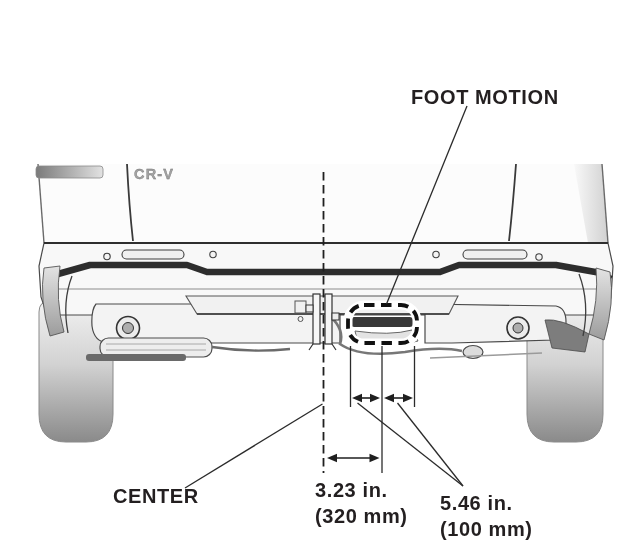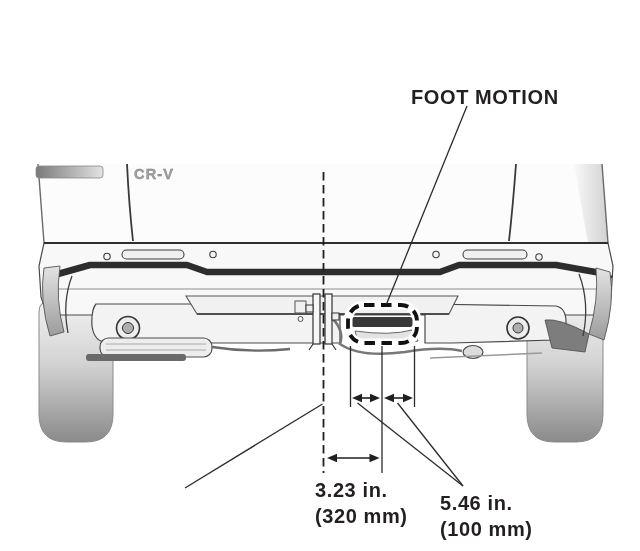--- a/index.html
+++ b/index.html
@@ -157,20 +157,21 @@
       <line x1="463" y1="486" x2="357.5" y2="403"></line>
       <line x1="463" y1="486" x2="397.5" y2="403"></line>
     </g>
   </svg>
 
   <div class="label" style="left:411px; top:64px;margin-top:21px;">
     <span>FOOT MOTION</span>
   </div>
 
   <div class="label" style="left:113px; top:484px;">
+    <span>CENTER</span>
   </div>
 
   <div class="label dim" style="left:315px; top:477px;">
     <span>3.23 in.</span>
     <span>(320 mm)</span>
   </div>
 
   <div class="label dim" style="left:440px; top:490px;">
     <span>5.46 in.</span>
     <span>(100 mm)</span>

